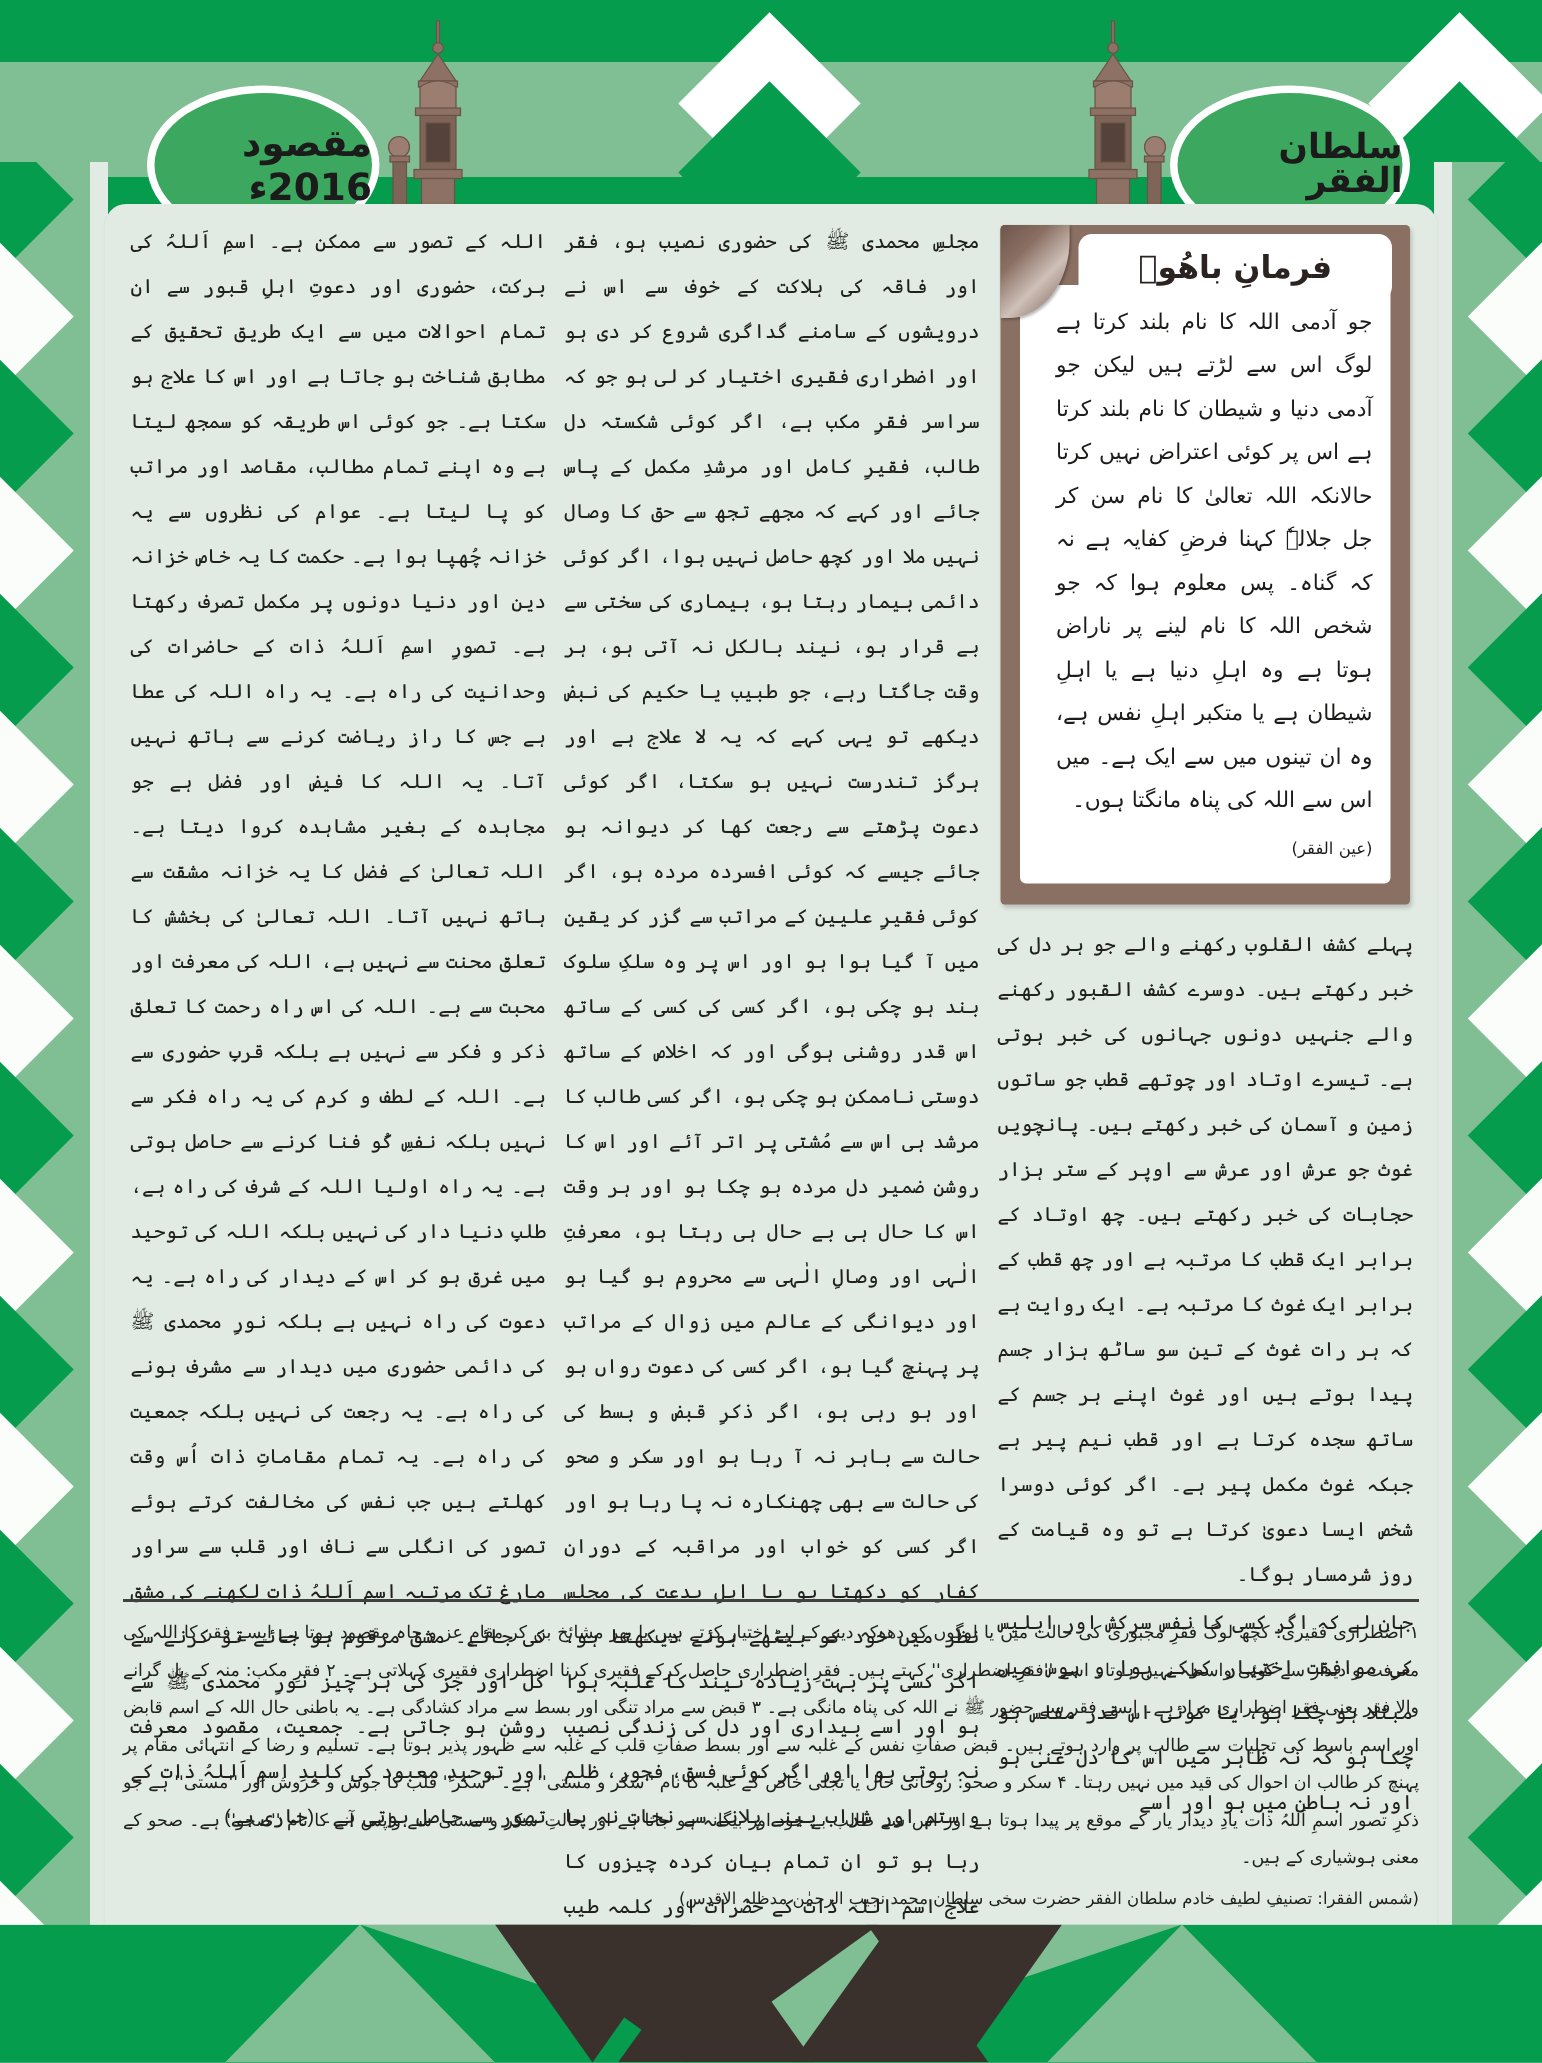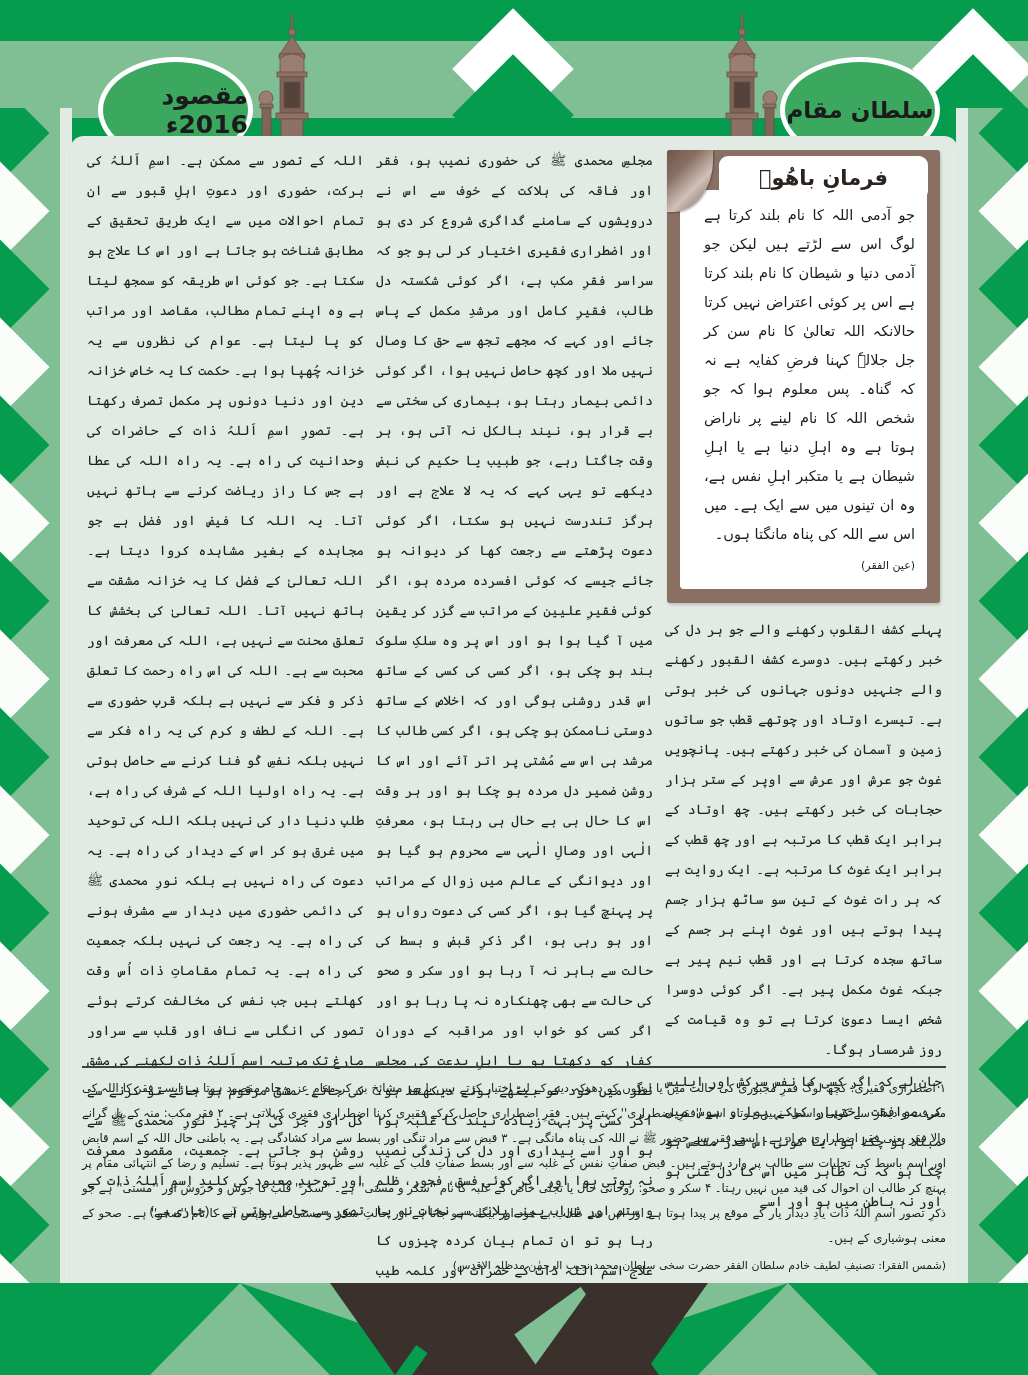--- a/index.html
+++ b/index.html
@@ -174,21 +174,21 @@
       </g>
     </svg>
   </div>
 
 
   <div id="date-badge" class="badge">
     <span class="t">مقصود 2016ء</span>
   </div>
 
   <div id="logo-badge" class="badge">
-    <span class="t">سلطان مقام</span>
+    <span class="t">سلطان الفقر</span>
   </div>
 
   <div class="side left clip">
     <div class="dia g" style="left:-35px;top:-10px;"></div>
     <div class="dia w" style="left:-35px;top:68px;"></div>
     <div class="dia g" style="left:-35px;top:146px;"></div>
     <div class="dia w" style="left:-35px;top:224px;"></div>
     <div class="dia g" style="left:-35px;top:302px;"></div>
     <div class="dia w" style="left:-35px;top:380px;"></div>
     <div class="dia g" style="left:-35px;top:458px;"></div>

